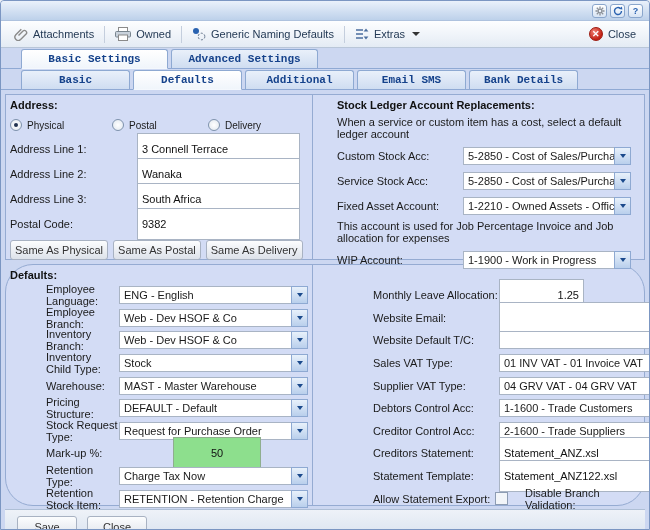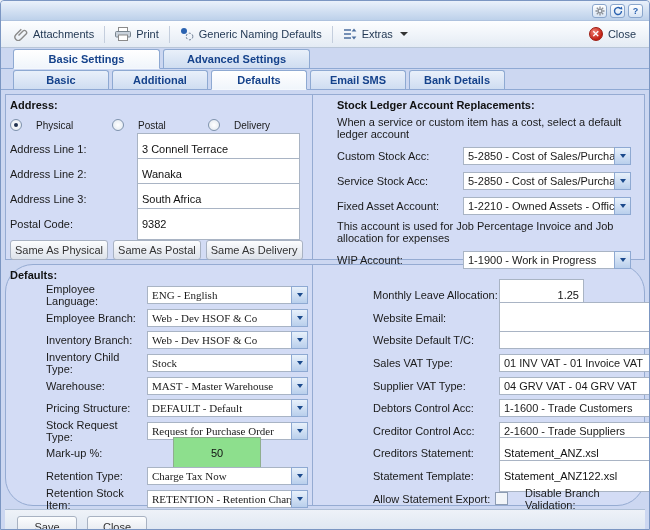--- a/index.html
+++ b/index.html
@@ -25,29 +25,29 @@
   .tool-sep { width:1px; height:17px; background:#c4cedd; margin:0 4px; }
   .tool-spacer { flex:1; }
   .caret { width:0; height:0; border-left:4px solid transparent; border-right:4px solid transparent;
            border-top:4px solid #333; margin-left:2px; }
   .close-circle { width:14px; height:14px; border-radius:50%;
                   background:radial-gradient(circle at 35% 30%, #ef7f72, #c32114 70%);
                   border:1px solid #9c1a0f; color:#fff; font-size:9px; font-weight:bold;
                   display:flex; align-items:center; justify-content:center; line-height:1; }
 
   
-  .tabstrip { display:flex; gap:3px; height:21px; padding-left:12px; align-items:flex-end;
-              border-bottom:1px solid #8fa9d4; }
+  .tabstrip { display:flex; gap:3px; height:21px; padding-left:20px; align-items:flex-end;
+              border-bottom:1px solid #8fa9d4;font-family:Liberation Mono, monospace; }
   .tab { height:19px; border:1px solid #8ea9d2; border-bottom:none; border-radius:3px 3px 0 0;
          background:linear-gradient(#e9f0fa,#cfddf1); color:#15428b; font-weight:bold;
          display:flex; align-items:center; justify-content:center; cursor:default; }
   .tab.active { background:linear-gradient(#ffffff,#f0f5fb); height:20px; margin-bottom:-1px;
                 border-bottom:1px solid #f4f8fd; z-index:2; }
   .tab.primary { width:147px; }
-  .tab.secondary { width:96px; }
+  .tab.secondary { width:109px; }
 
   
   .content { padding:4px 4px 0 4px; }
   .section { border:1px solid #95abd2; background:#d3dcf5; display:flex; }
   .sec1 { height:166px; }
   .sec2 { height:242px; margin-top:4px;border-radius:28px; }
   .col-left { width:307px; border-right:1px solid #95abd2; padding:3px 4px 0 4px; }
   .col-right { flex:1; padding:3px 8px 0 24px; }
 
   .heading { font-weight:bold; color:#111; height:16px; line-height:15px; }
@@ -63,30 +63,30 @@
   input.w-addr { width:163px; }
   input.w-num { width:85px; text-align:right; }
   input.w-markup { width:88px; text-align:center; border-color:#8fae8f; }
   input.w-email { width:168px; }
   input.w-stmt { width:152px; }
 
   .combo { display:flex; cursor:default; }
   .combo-text { height:18px; border:1px solid #a9b4c4; border-right:none; background:#fff;
                 padding:0 4px; display:flex; align-items:center; white-space:nowrap;
                 overflow:hidden; }
-  .combo.cl .combo-text { width:144px;font-family:Liberation Serif, serif; }
+  .combo.cl .combo-text { width:172px; }
   .combo.cr .combo-text { width:151px; }
   .combo-arrow { width:17px; height:18px; border:1px solid #8ea9d2;
                  background:linear-gradient(#e8f1fb,#b9cfec); display:flex; align-items:center;
                  justify-content:center; }
   .tri { width:0; height:0; border-left:3.5px solid transparent; border-right:3.5px solid transparent;
          border-top:4.5px solid #1b4a8c; }
 
   .radio-row { height:22px; display:flex; align-items:center; font-size:10px; }
-  .radio-item { display:flex; align-items:center; gap:14px; }
+  .radio-item { display:flex; align-items:center; gap:5px; }
   .ri-1 { width:102px; } .ri-2 { width:96px; }
   .radio { width:12px; height:12px; border-radius:50%; border:1px solid #7f93ad;
            background:radial-gradient(#ffffff,#dfe6ee); position:relative; }
   .radio.sel::after { content:""; position:absolute; left:3px; top:3px; width:4px; height:4px;
                       border-radius:50%; background:#20314f; }
 
   .btn { height:20px; padding:0 4px; border:1px solid #a8b2c2; border-radius:3px;
          background:linear-gradient(#fcfdfe,#dde2ea); color:#333; font-size:11px;
          font-family:"Liberation Sans",sans-serif; cursor:default; }
   .btn-row { display:flex; gap:5px; padding-top:4px; }
@@ -144,21 +144,21 @@
       </svg>
       <span>Attachments</span>
     </div>
     <div class="tool-sep"></div>
     <div class="tool-item">
       <svg width="16" height="14" viewBox="0 0 16 14">
         <rect x="3.5" y="0.5" width="9" height="4" fill="#fff" stroke="#8a8a8a"></rect>
         <rect x="0.5" y="4.5" width="15" height="5.5" rx="1" fill="#c9d2dc" stroke="#78858f"></rect>
         <rect x="3.5" y="8" width="9" height="5.5" fill="#fff" stroke="#8a8a8a"></rect>
       </svg>
-      <span>Print</span>
+      <span>Owned</span>
     </div>
     <div class="tool-sep"></div>
     <div class="tool-item">
       <svg width="14" height="14" viewBox="0 0 14 14">
         <circle cx="4" cy="4" r="3" fill="#2a62b0"></circle>
         <circle cx="9.5" cy="9.5" r="3.3" fill="none" stroke="#5a6c84" stroke-dasharray="2,1.6"></circle>
       </svg>
       <span>Generic Naming Defaults</span>
     </div>
     <div class="tool-sep"></div>
@@ -188,25 +188,25 @@
     </div>
     <div class="tab primary">
       <span>Advanced Settings</span>
     </div>
   </div>
 
   <div class="tabstrip">
     <div class="tab secondary">
       <span>Basic</span>
     </div>
+    <div class="tab secondary active">
+      <span>Defaults</span>
+    </div>
     <div class="tab secondary">
       <span>Additional</span>
-    </div>
-    <div class="tab secondary active">
-      <span>Defaults</span>
     </div>
     <div class="tab secondary">
       <span>Email SMS</span>
     </div>
     <div class="tab secondary">
       <span>Bank Details</span>
     </div>
   </div>
 
   <div class="content">

